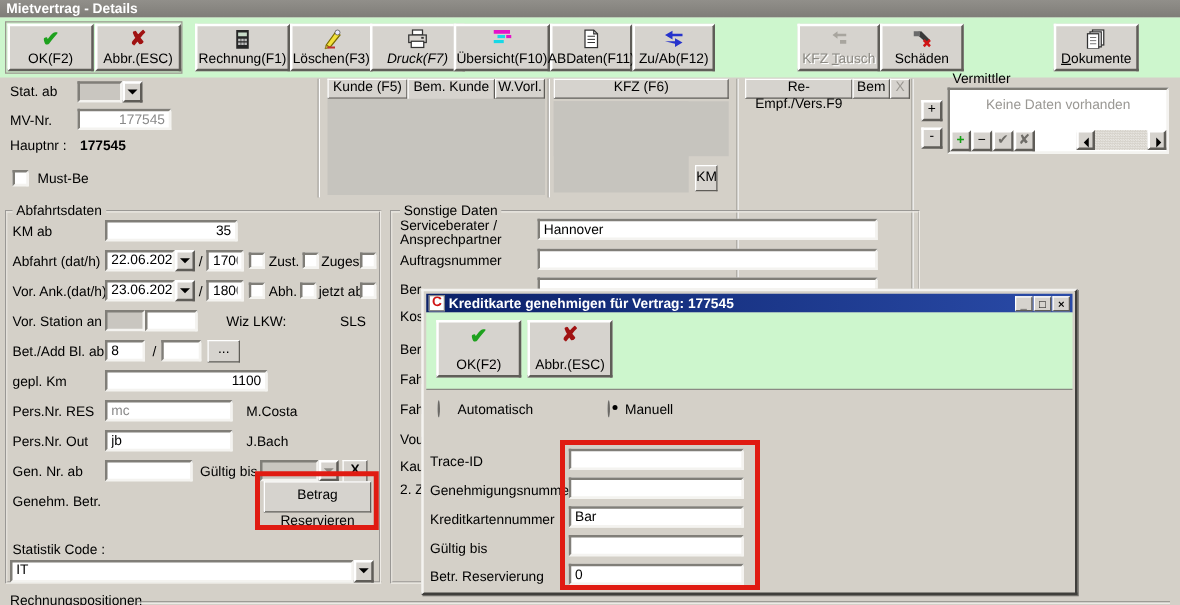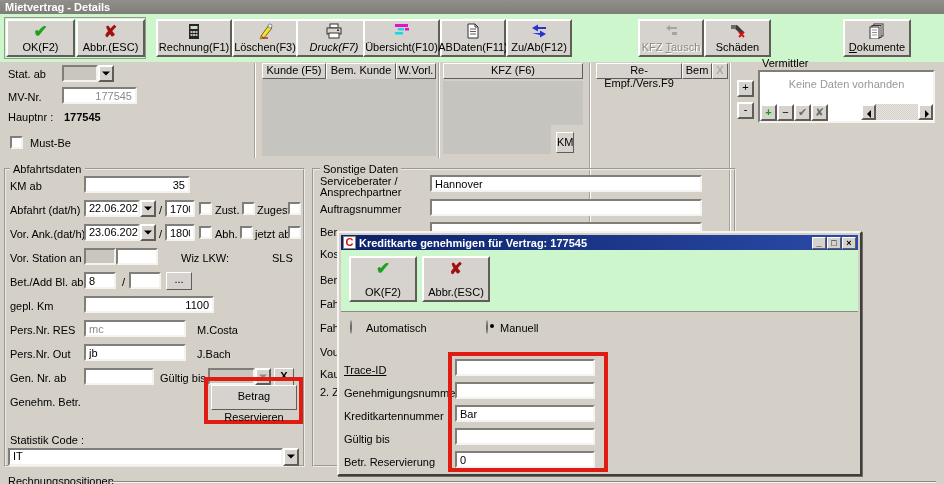--- a/index.html
+++ b/index.html
@@ -378,21 +378,21 @@
         <span class="lbl">Abbr.(ESC)</span>
       </div>
     </div>
 
     <span class="abs radio" style="left:11px;top:88px;"></span>
     <span class="abs flat-label" style="left:27px;top:89px;">Automatisch</span>
     <span class="abs radio checked" style="left:145px;top:88px;"></span>
     <span class="abs flat-label" style="left:161px;top:89px;">Manuell</span>
 
 
-    <span class="abs flat-label" style="left:5px;top:131px;text-decoration:underline;">Trace-ID</span>
+    <span class="abs flat-label" style="left:5px;top:131px;">Trace-ID</span>
     <input class="abs tb" style="left: 116px; top: 126px; width: 140px;" value="">
     <span class="abs flat-label" style="left:5px;top:154px;">Genehmigungsnummer</span>
     <input class="abs tb" style="left: 116px; top: 149px; width: 140px;" value="">
     <span class="abs flat-label" style="left:5px;top:177px;">Kreditkartennummer</span>
     <input class="abs tb" style="left: 116px; top: 172px; width: 140px;" value="Bar">
     <span class="abs flat-label" style="left:5px;top:200px;">Gültig bis</span>
     <input class="abs tb" style="left: 116px; top: 195px; width: 140px;" value="">
     <span class="abs flat-label" style="left:5px;top:223px;">Betr. Reservierung</span>
     <input class="abs tb" style="left: 116px; top: 218px; width: 140px;" value="0">
 

